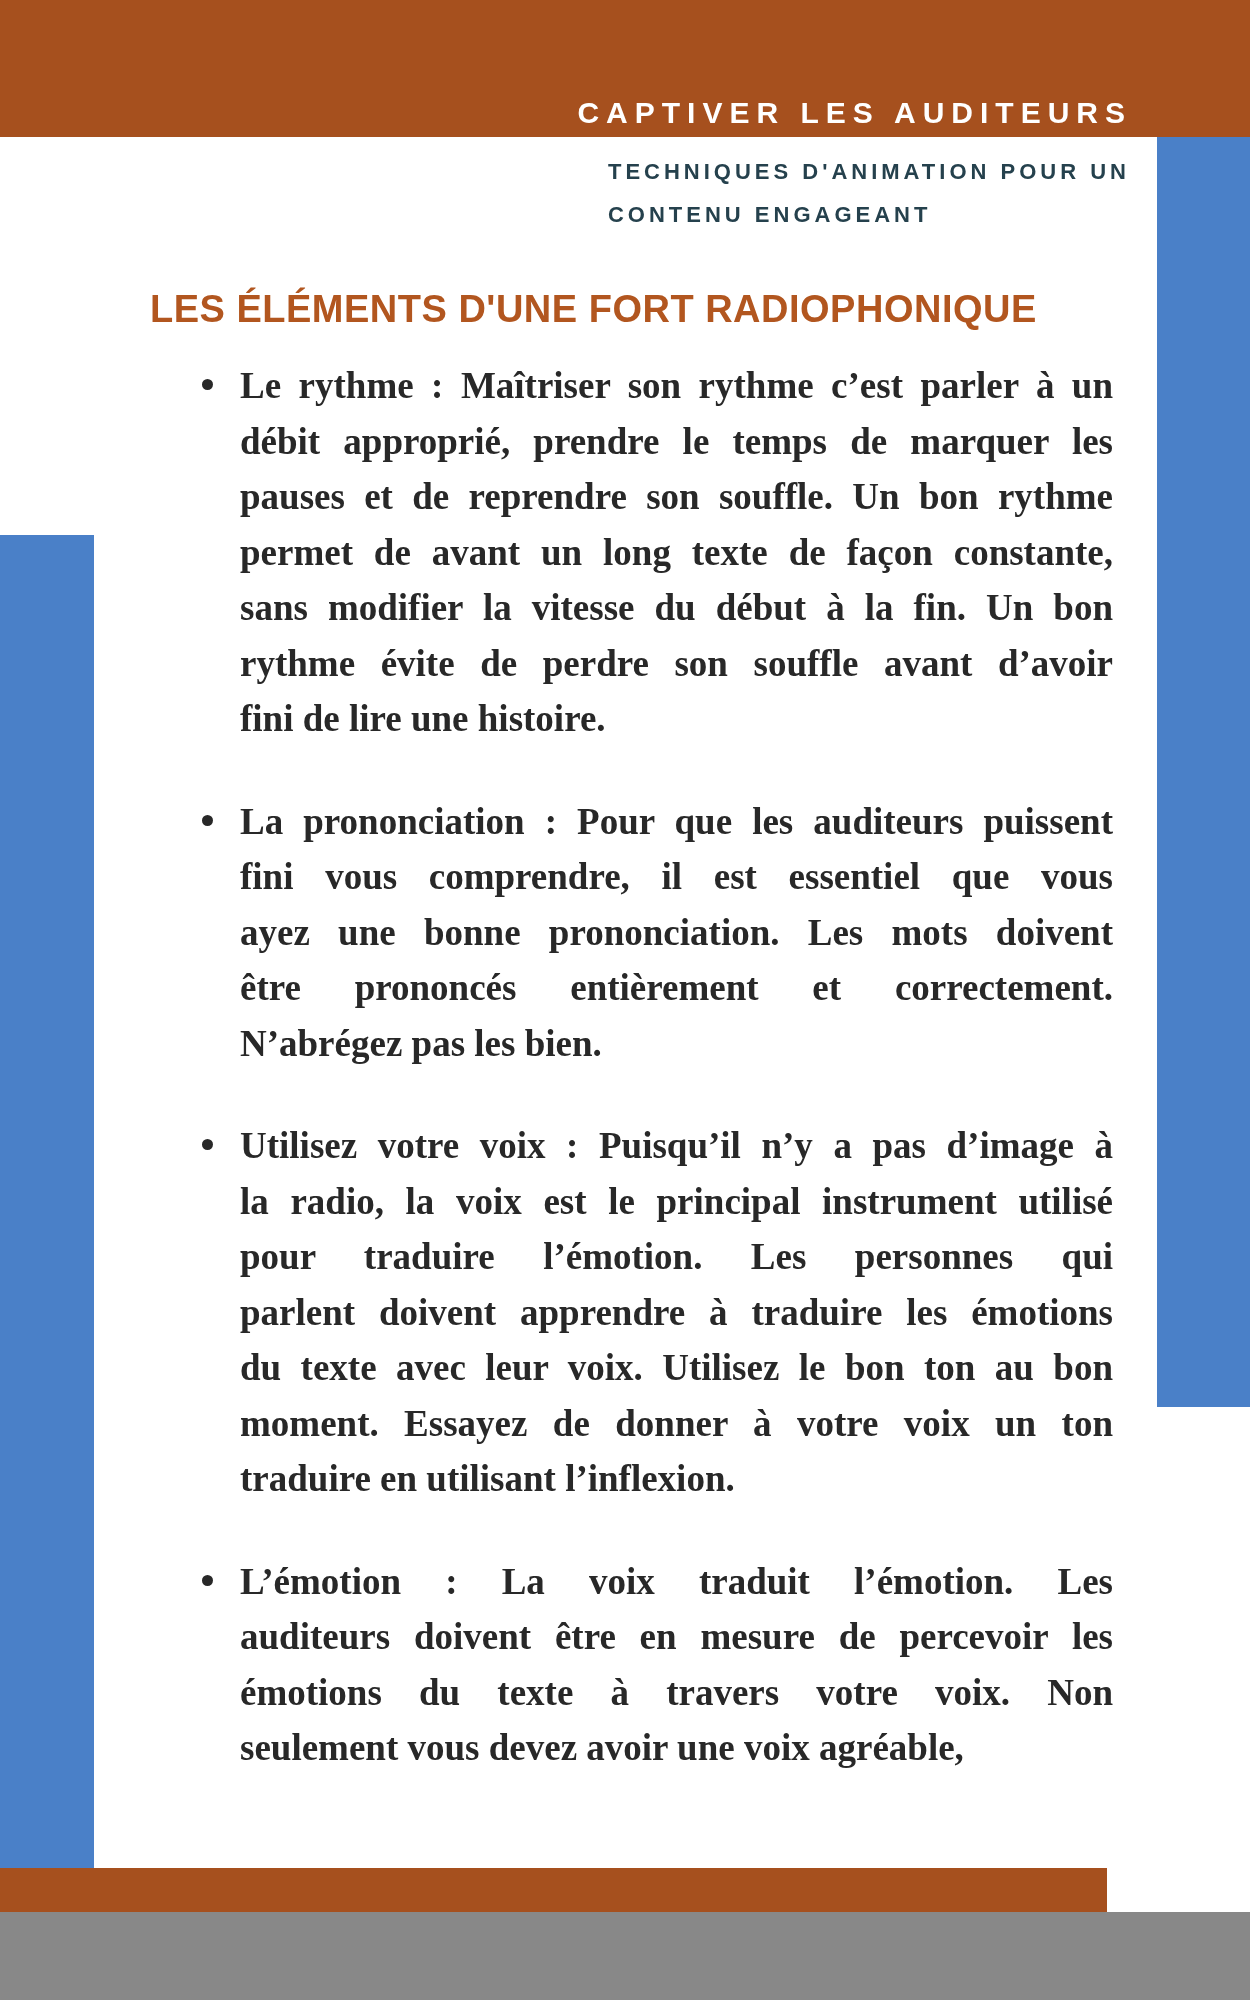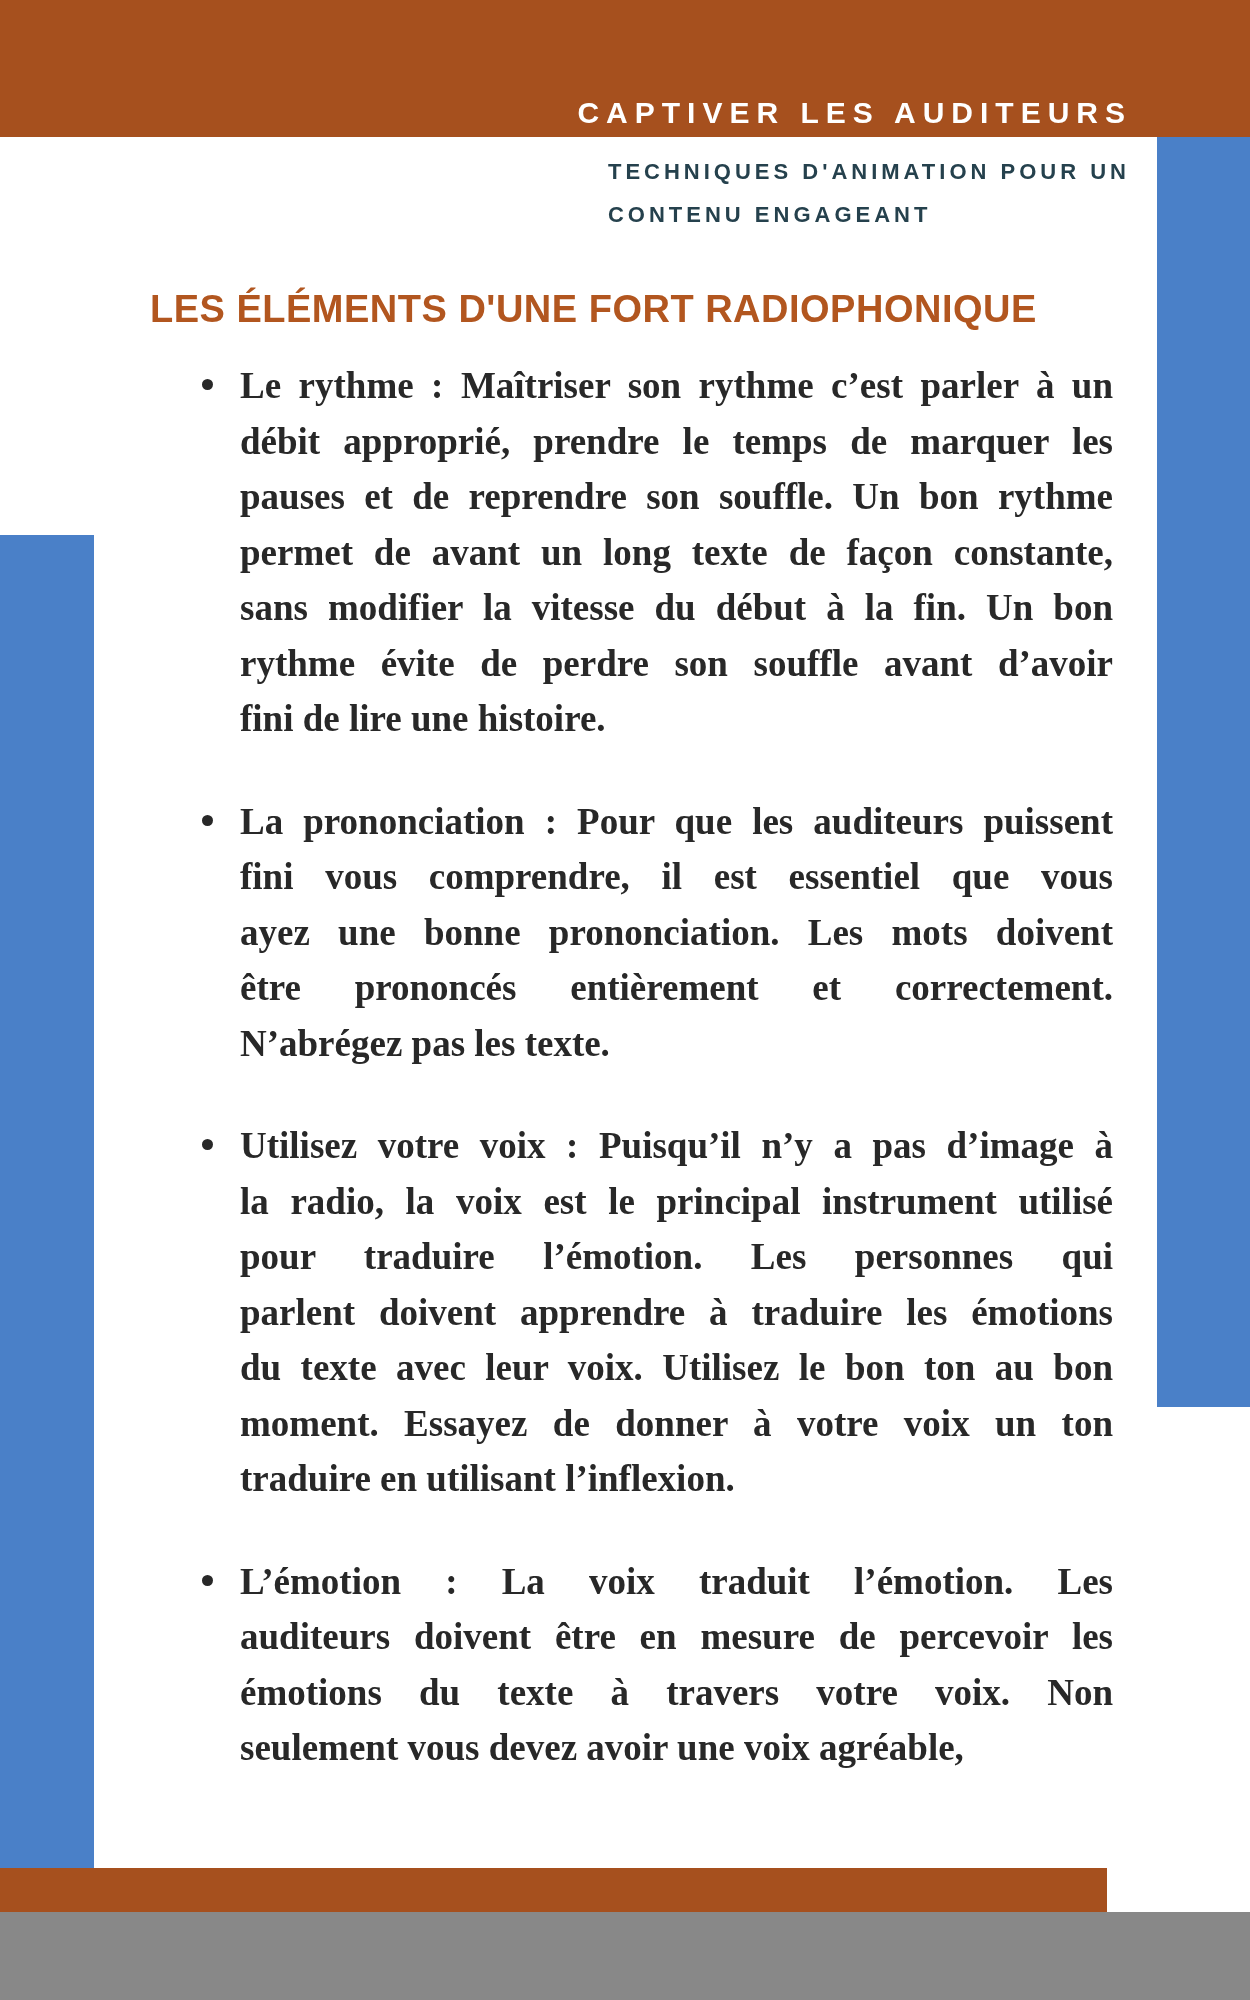--- a/index.html
+++ b/index.html
@@ -117,21 +117,21 @@
         <div class="b-line">sans modifier la vitesse du début à la fin. Un bon</div>
         <div class="b-line">rythme évite de perdre son souffle avant d’avoir</div>
         <div class="b-line last">fini de lire une histoire.</div>
       </div>
       <div class="bullet-item">
         <span class="bullet-dot"></span>
         <div class="b-line">La prononciation : Pour que les auditeurs puissent</div>
         <div class="b-line">fini vous comprendre, il est essentiel que vous</div>
         <div class="b-line">ayez une bonne prononciation. Les mots doivent</div>
         <div class="b-line">être prononcés entièrement et correctement.</div>
-        <div class="b-line last">N’abrégez pas les texte.</div>
+        <div class="b-line last">N’abrégez pas les bien.</div>
       </div>
       <div class="bullet-item">
         <span class="bullet-dot"></span>
         <div class="b-line">Utilisez votre voix :  Puisqu’il n’y a pas d’image à</div>
         <div class="b-line">la radio, la voix est le principal instrument utilisé</div>
         <div class="b-line">pour traduire l’émotion. Les personnes qui</div>
         <div class="b-line">parlent doivent apprendre à traduire les émotions</div>
         <div class="b-line">du texte avec leur voix. Utilisez le bon ton au bon</div>
         <div class="b-line">moment. Essayez de donner à votre voix un ton</div>
         <div class="b-line last">traduire en utilisant l’inflexion.</div>

